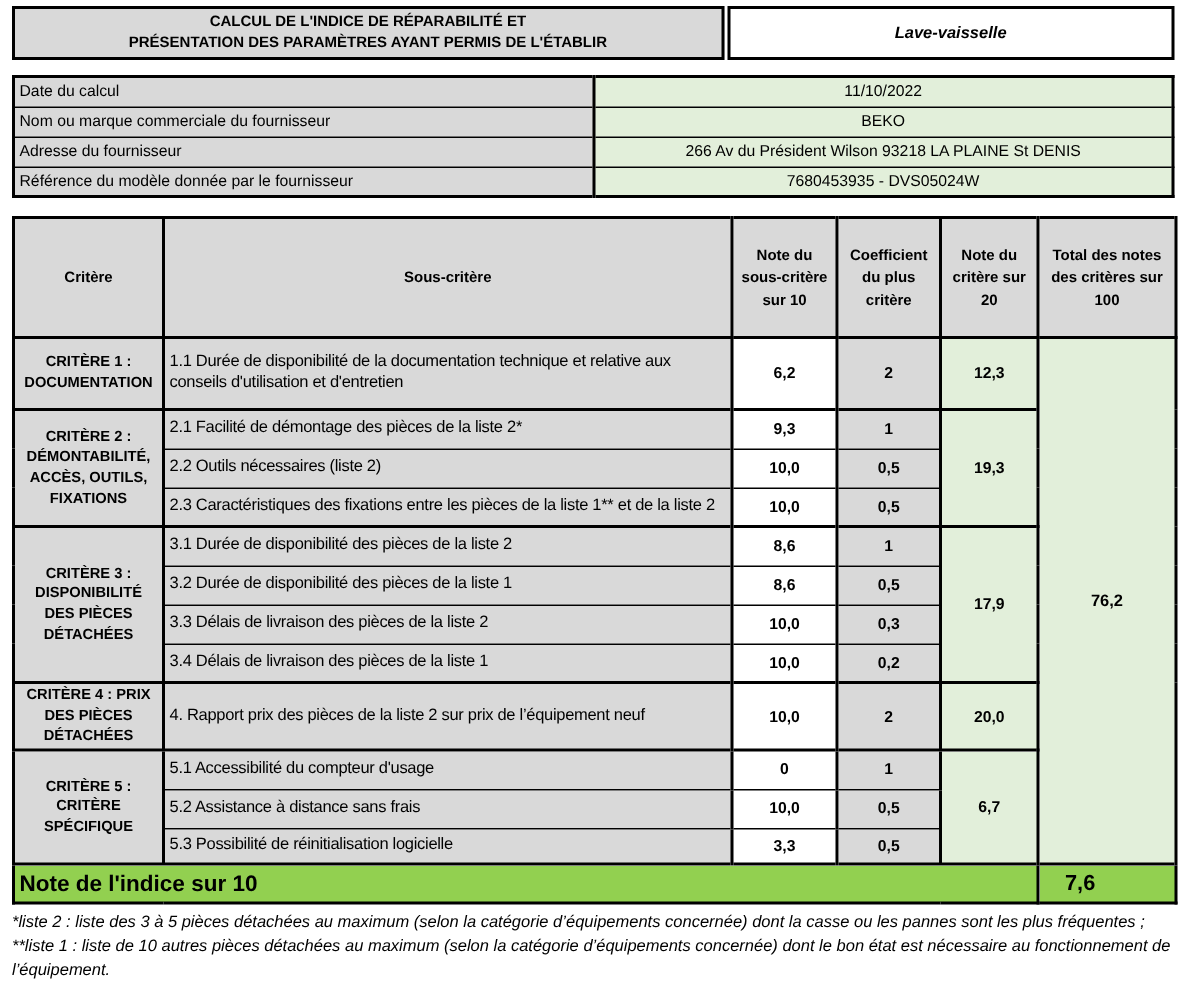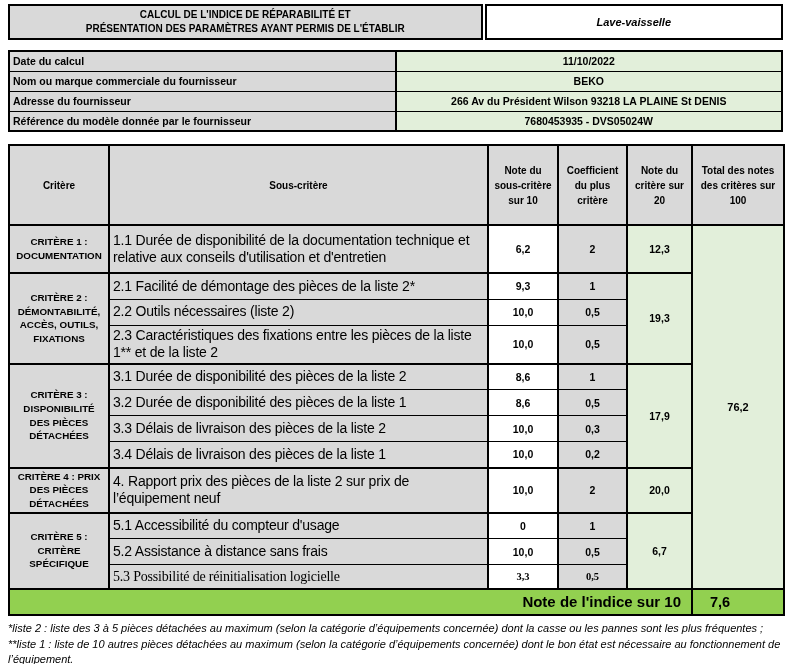--- a/index.html
+++ b/index.html
@@ -52,21 +52,20 @@
     margin-top: 10px;
     width: 775px;
     table-layout: fixed;
     border: 2px solid #000;
   }
   .info td {
     border: 1px solid #000;
     height: 20px;
     font-size: 10.5px;
     padding: 0 3px;
-    font-weight: bold;
   }
   .info .lbl { background: #d9d9d9; border-right: 2px solid #000; }
   .info .val { background: #e2efda; text-align: center; }
 
   
   .main {
     margin-top: 12px;
     width: 775px;
     table-layout: fixed;
     border: 2px solid #000;
@@ -90,45 +89,44 @@
   }
   .crit {
     background: #d9d9d9;
     font-weight: bold;
     font-size: 9.8px;
     text-align: center;
     line-height: 1.4;
   }
   .sub {
     background: #d9d9d9;
-    font-size: 14px;
+    font-size: 11px;
     letter-spacing: -0.2px;
     text-align: left;
     padding-left: 4px;
     line-height: 1.25;
   }
   .score { background: #ffffff; font-weight: bold; font-size: 10.5px; text-align: center; }
   .coef  { background: #d9d9d9; font-weight: bold; font-size: 10.5px; text-align: center; }
   .n20   { background: #e2efda; font-weight: bold; font-size: 10.5px; text-align: center; }
   .total { background: #e2efda; font-weight: bold; font-size: 11px;  text-align: center; }
 
   tr.gs td { border-top: 2px solid #000; }
   tr.h36 { height: 48px; }
   tr.h26 { height: 26px; }
   tr.h34 { height: 34px; }
-  tr.h24 { height: 24px; font-family: Liberation Serif, serif; }
+  tr.h24 { height: 24px; }
 
   tr.final td {
     background: #92d050;
     border-top: 2px solid #000;
     border-bottom: 2px solid #000;
     height: 26px;
   }
   tr.final .flabel {
-    text-align: right;
     font-weight: bold;
     font-size: 15px;
     padding-right: 10px;
   }
   tr.final .fvalue {
     text-align: left;
     font-weight: bold;
     font-size: 14.5px;
     padding-left: 17px;
   }

